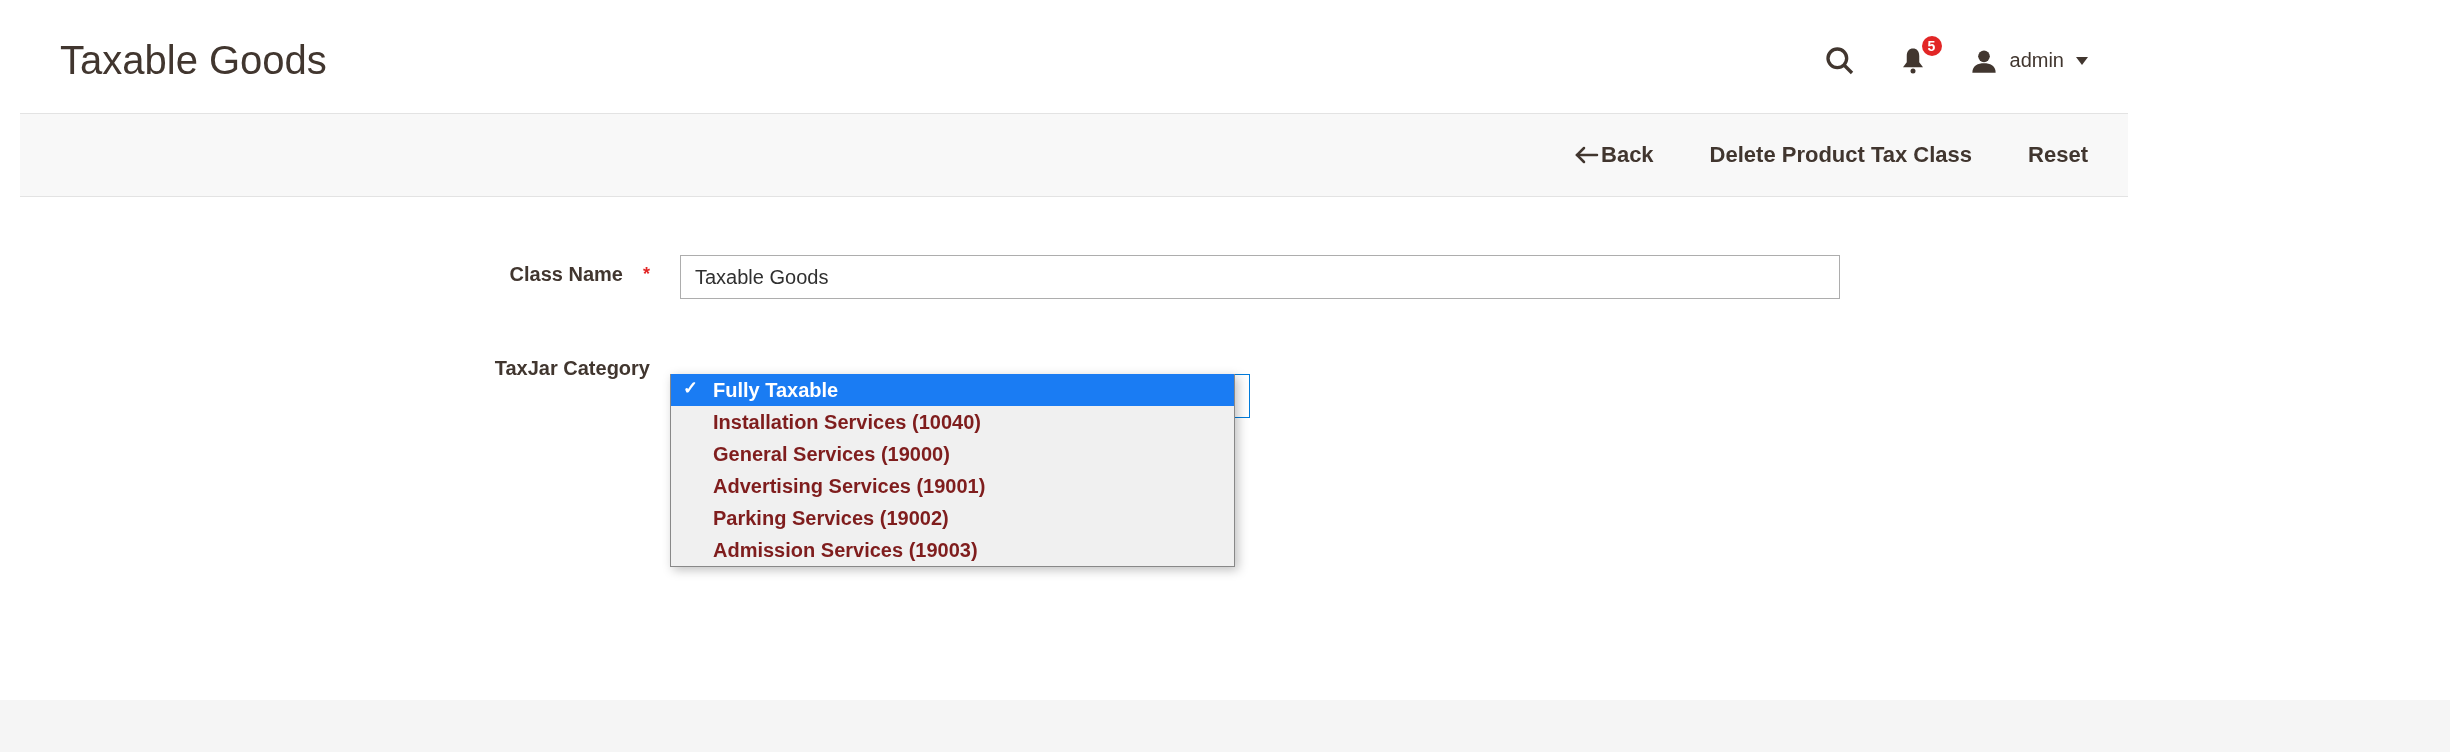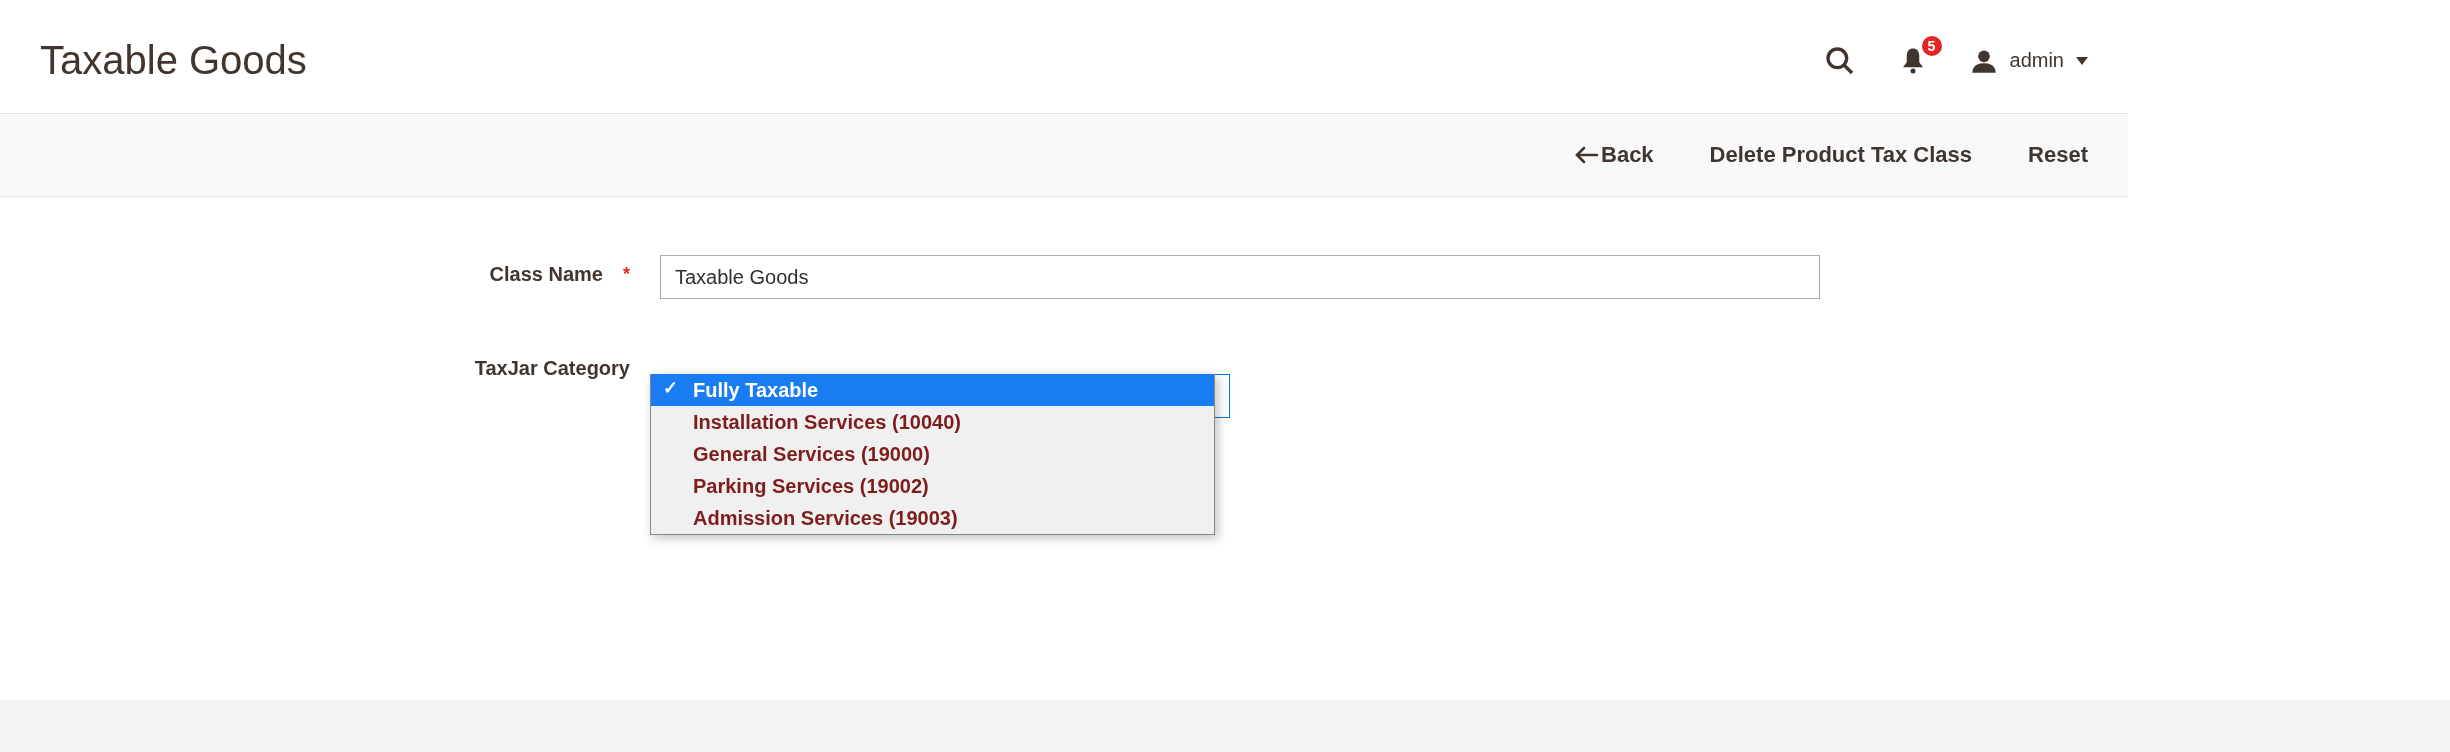--- a/index.html
+++ b/index.html
@@ -6,20 +6,21 @@
   html, body { width: 100%; height: 100%; }
   body {
     font-family: "Helvetica Neue", Helvetica, Arial, sans-serif;
     color: #41362f;
     font-size: 20px;
     background: #fff;
   }
   .page {
     width: 2128px;
     position: relative;
+    padding-left: 20px;
   }
 
   
   .header {
     display: flex;
     align-items: center;
     padding: 38px 40px 30px 40px;
   }
   .page-title {
     font-size: 40px;
@@ -258,20 +259,21 @@
       </div>
 
     </div>
 
     <div class="select-box-border"></div>
 
     <div class="dropdown">
       <div class="dropdown-item selected">Fully Taxable</div>
       <div class="dropdown-item">Installation Services (10040)</div>
       <div class="dropdown-item">General Services (19000)</div>
+      <div class="dropdown-item">Advertising Services (19001)</div>
       <div class="dropdown-item">Parking Services (19002)</div>
       <div class="dropdown-item">Admission Services (19003)</div>
     </div>
   </div>
 
   <div class="footer-strip"></div>
 
 </div>
 
 </body></html>

